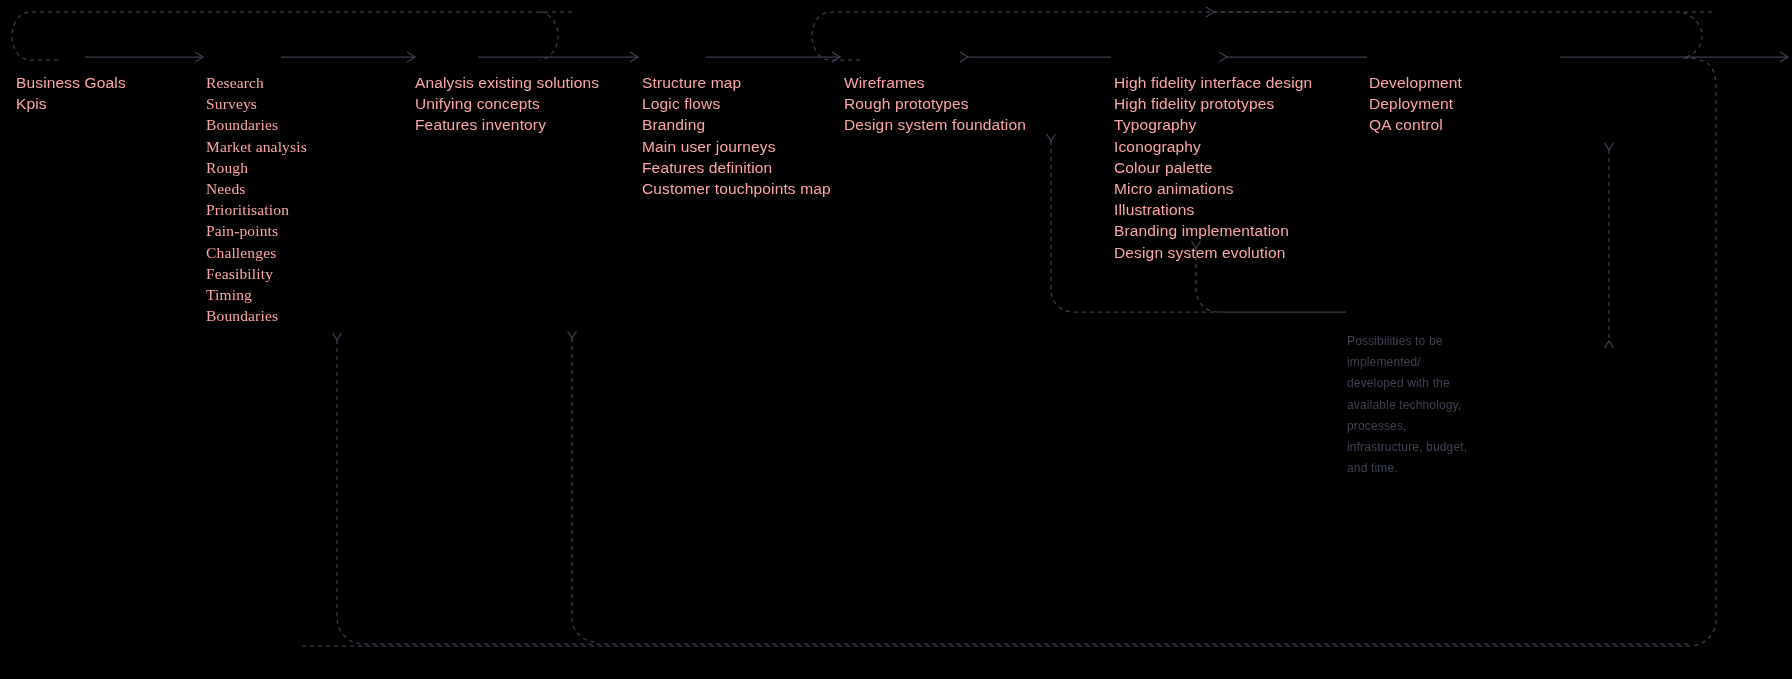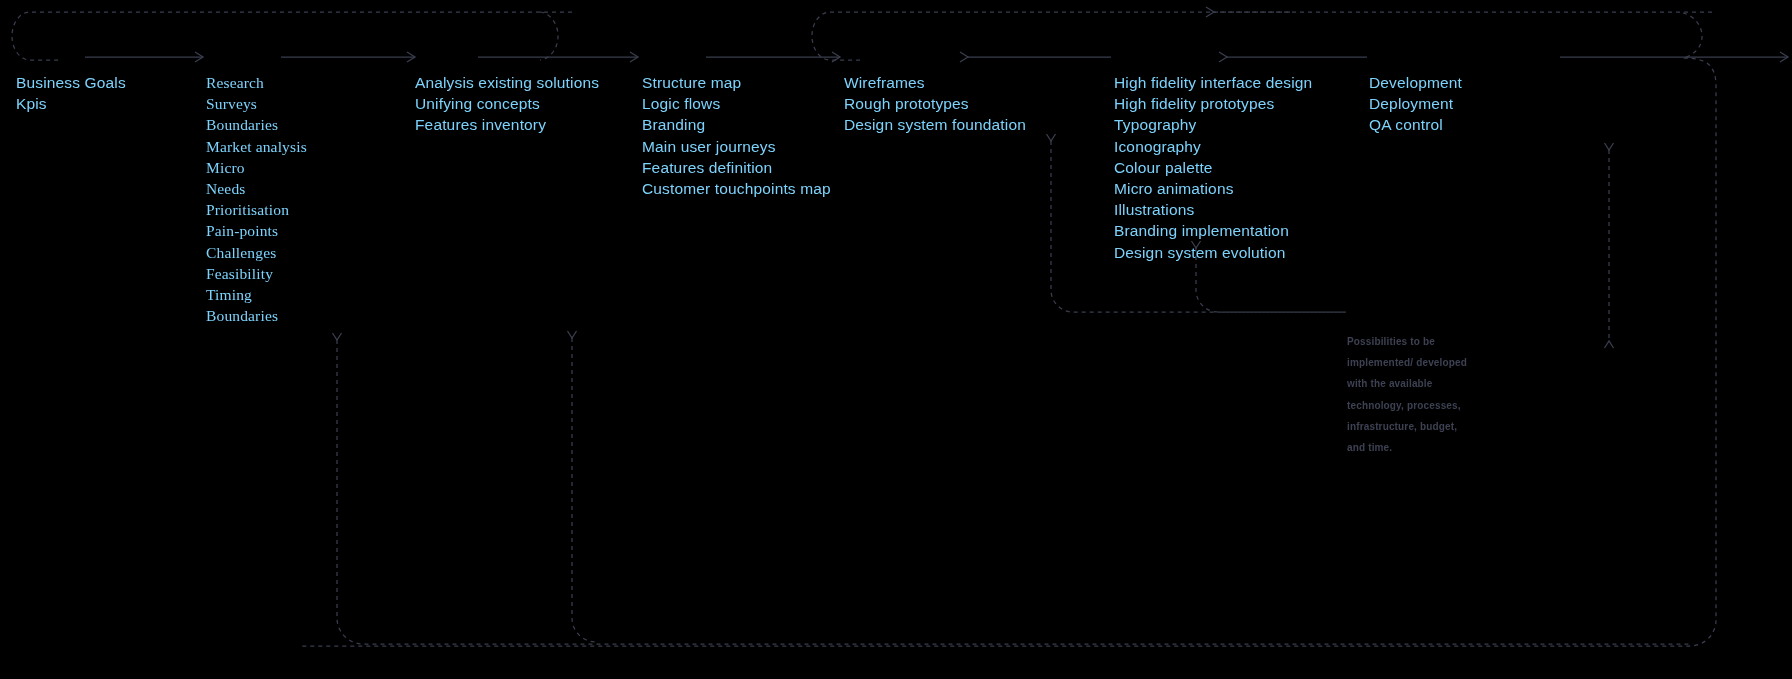--- a/index.html
+++ b/index.html
@@ -6,32 +6,31 @@
   body{
     width:1792px;height:679px;position:relative;overflow:hidden;
     font-family:"Liberation Sans","DejaVu Sans",sans-serif;
     background:#000;
   }
   #diagram-svg{position:absolute;left:0;top:0;width:1792px;height:679px;}
   .column{position:absolute;}
   .col-item{
     font-size:15.5px;
     line-height:21.2px;
-    color:#7dd3fc;
+    color:#fca5a5;
     white-space:nowrap;
     letter-spacing:0.15px;
   }
   .note{
     position:absolute;
-    font-size:10px;
+    font-size:12px;
     line-height:21.2px;
     color:#3d4152;
     width:128px;
     letter-spacing:0.15px;
-    font-weight:bold;
   }
 </style>
 </head>
 <body>
 
 <svg id="diagram-svg" viewBox="0 0 1792 679">
   <defs>
     <marker id="arrR" markerWidth="12" markerHeight="12" refX="10" refY="6" orient="auto" markerUnits="userSpaceOnUse">
       <path d="M2,1 L10,6 L2,11" fill="none" stroke="#3a3e4e" stroke-width="1.3"></path>
     </marker>
@@ -99,21 +98,21 @@
 
 <div class="column" id="c0" style="left: 16px; top: 72px;">
     <div class="col-item">Business Goals</div>
     <div class="col-item">Kpis</div>
   </div>
 <div class="column" id="c1" style="left: 206px; top: 72px; font-family: Liberation Serif, serif;">
     <div class="col-item">Research</div>
     <div class="col-item">Surveys</div>
     <div class="col-item">Boundaries</div>
     <div class="col-item">Market analysis</div>
-    <div class="col-item">Micro</div>
+    <div class="col-item">Rough</div>
     <div class="col-item">Needs</div>
     <div class="col-item">Prioritisation</div>
     <div class="col-item">Pain-points</div>
     <div class="col-item">Challenges</div>
     <div class="col-item">Feasibility</div>
     <div class="col-item">Timing</div>
     <div class="col-item">Boundaries</div>
   </div>
 <div class="column" id="c2" style="left: 415px; top: 72px;">
     <div class="col-item">Analysis existing solutions</div>

